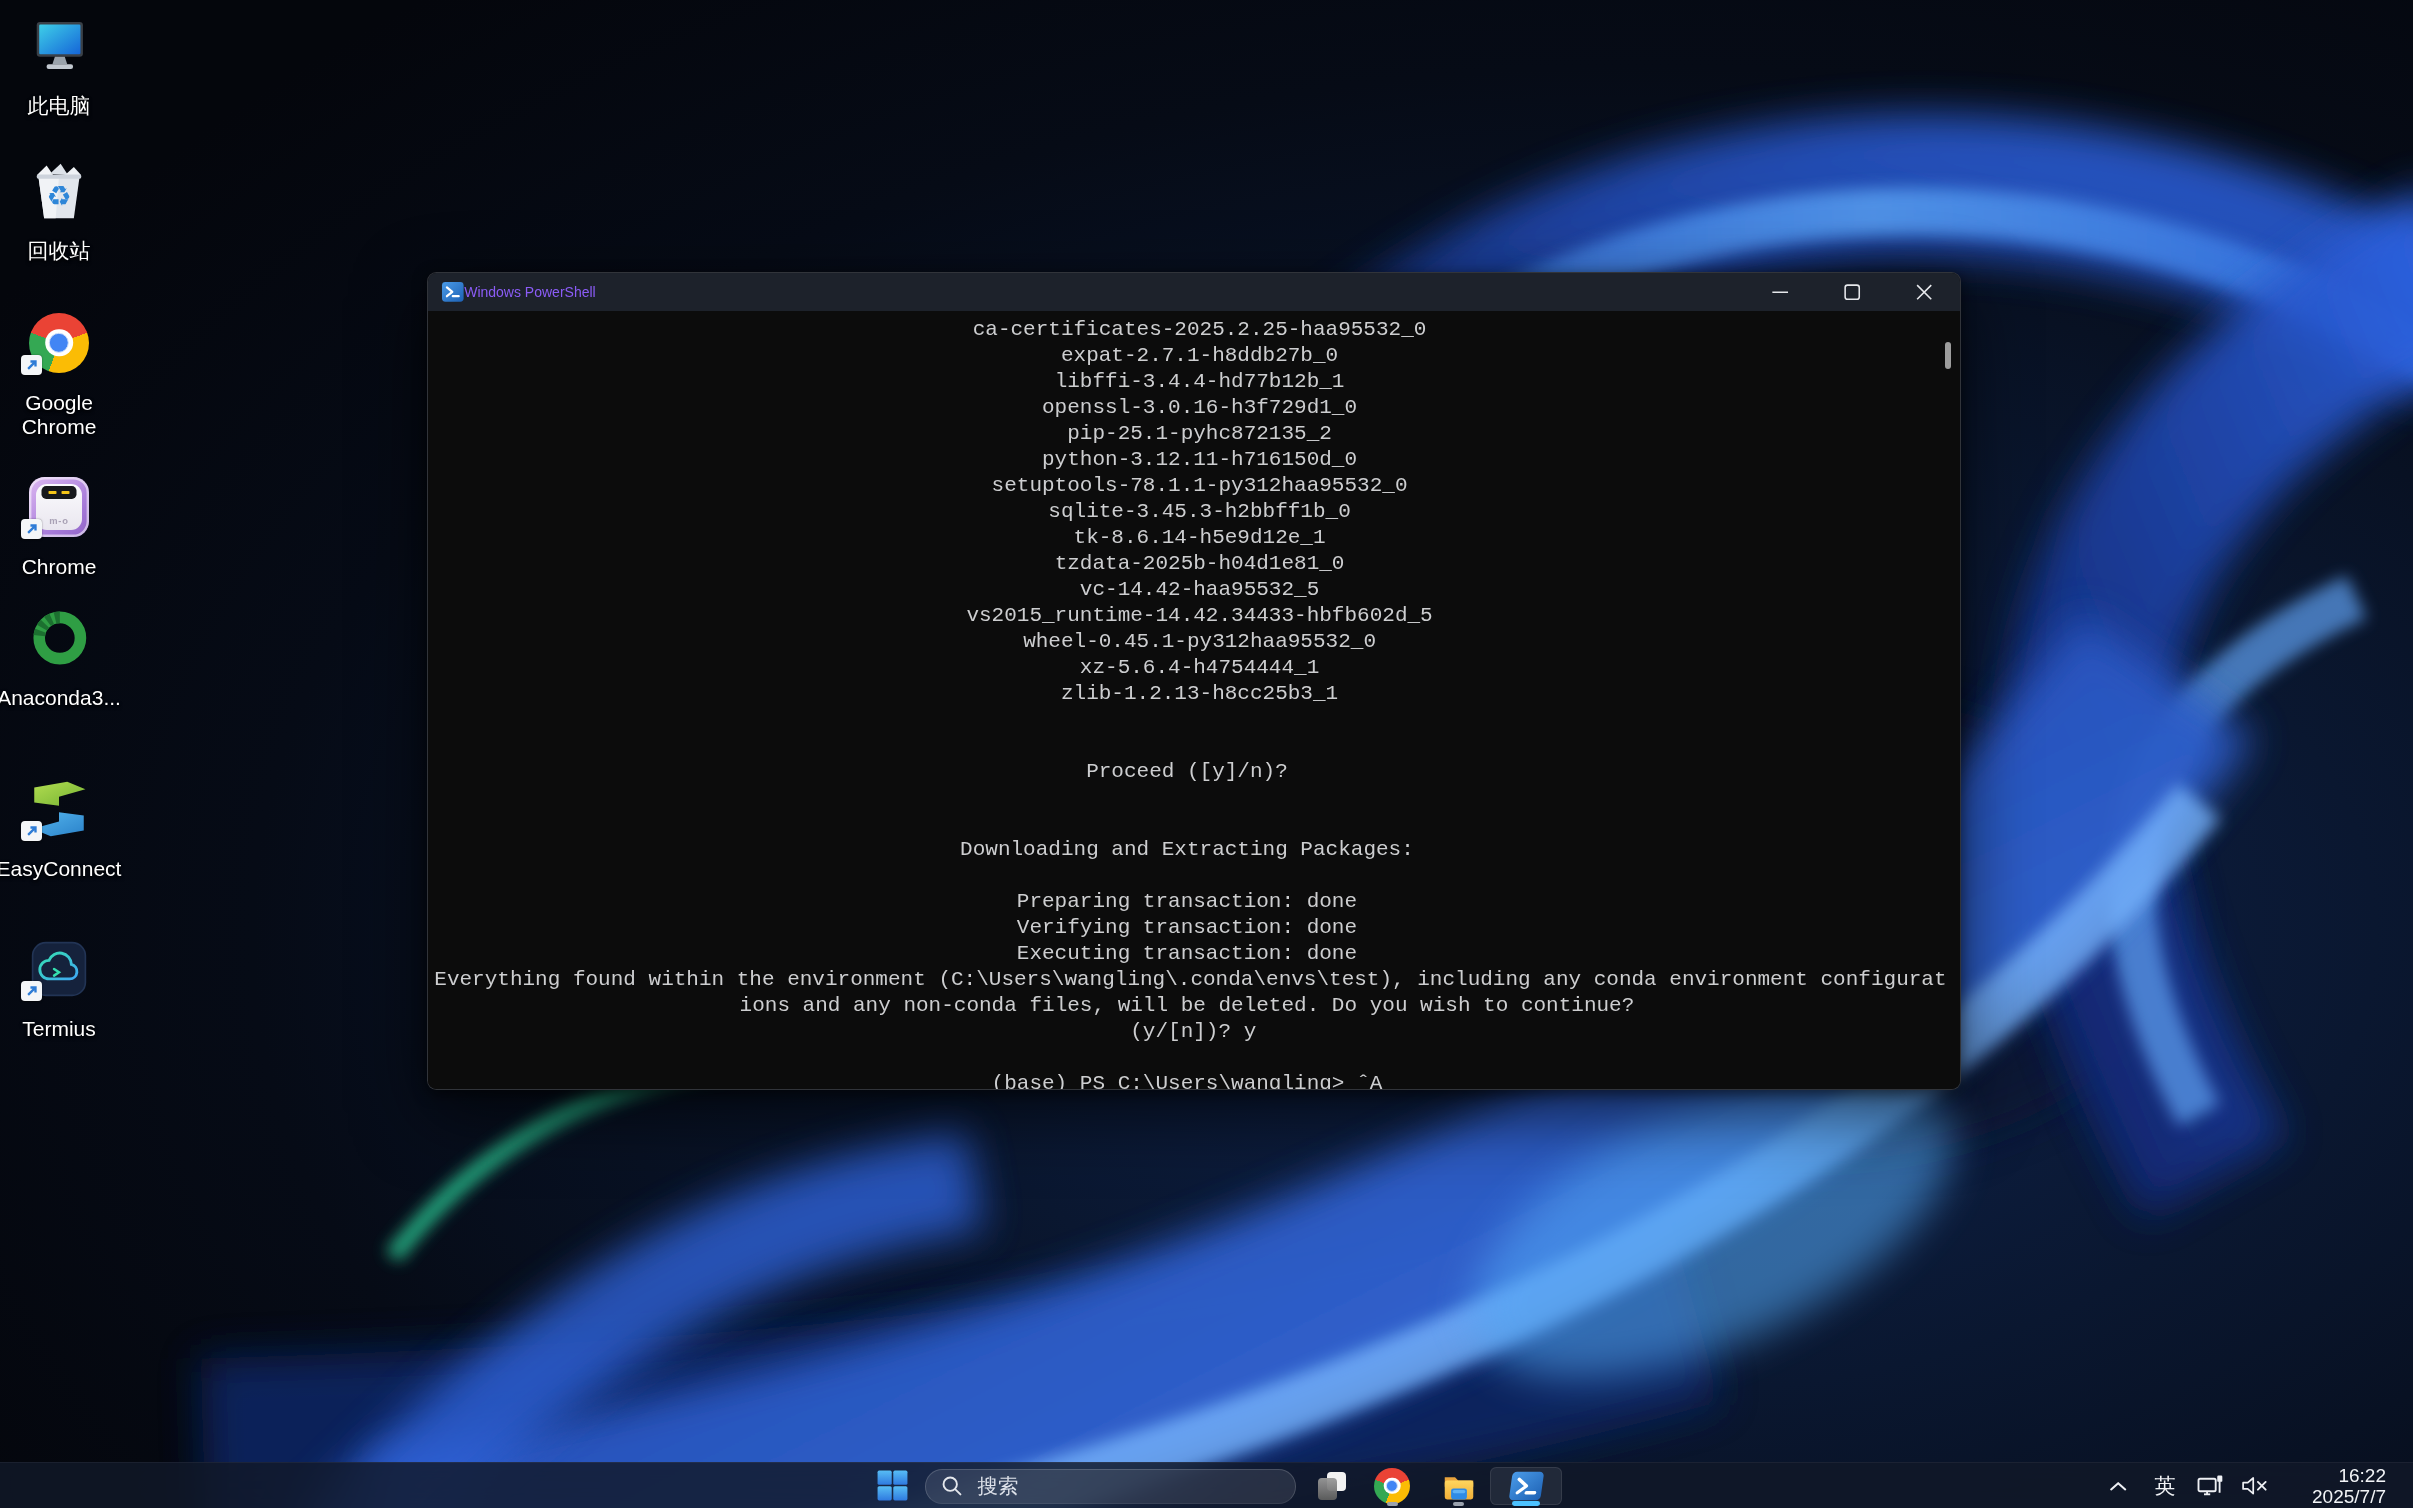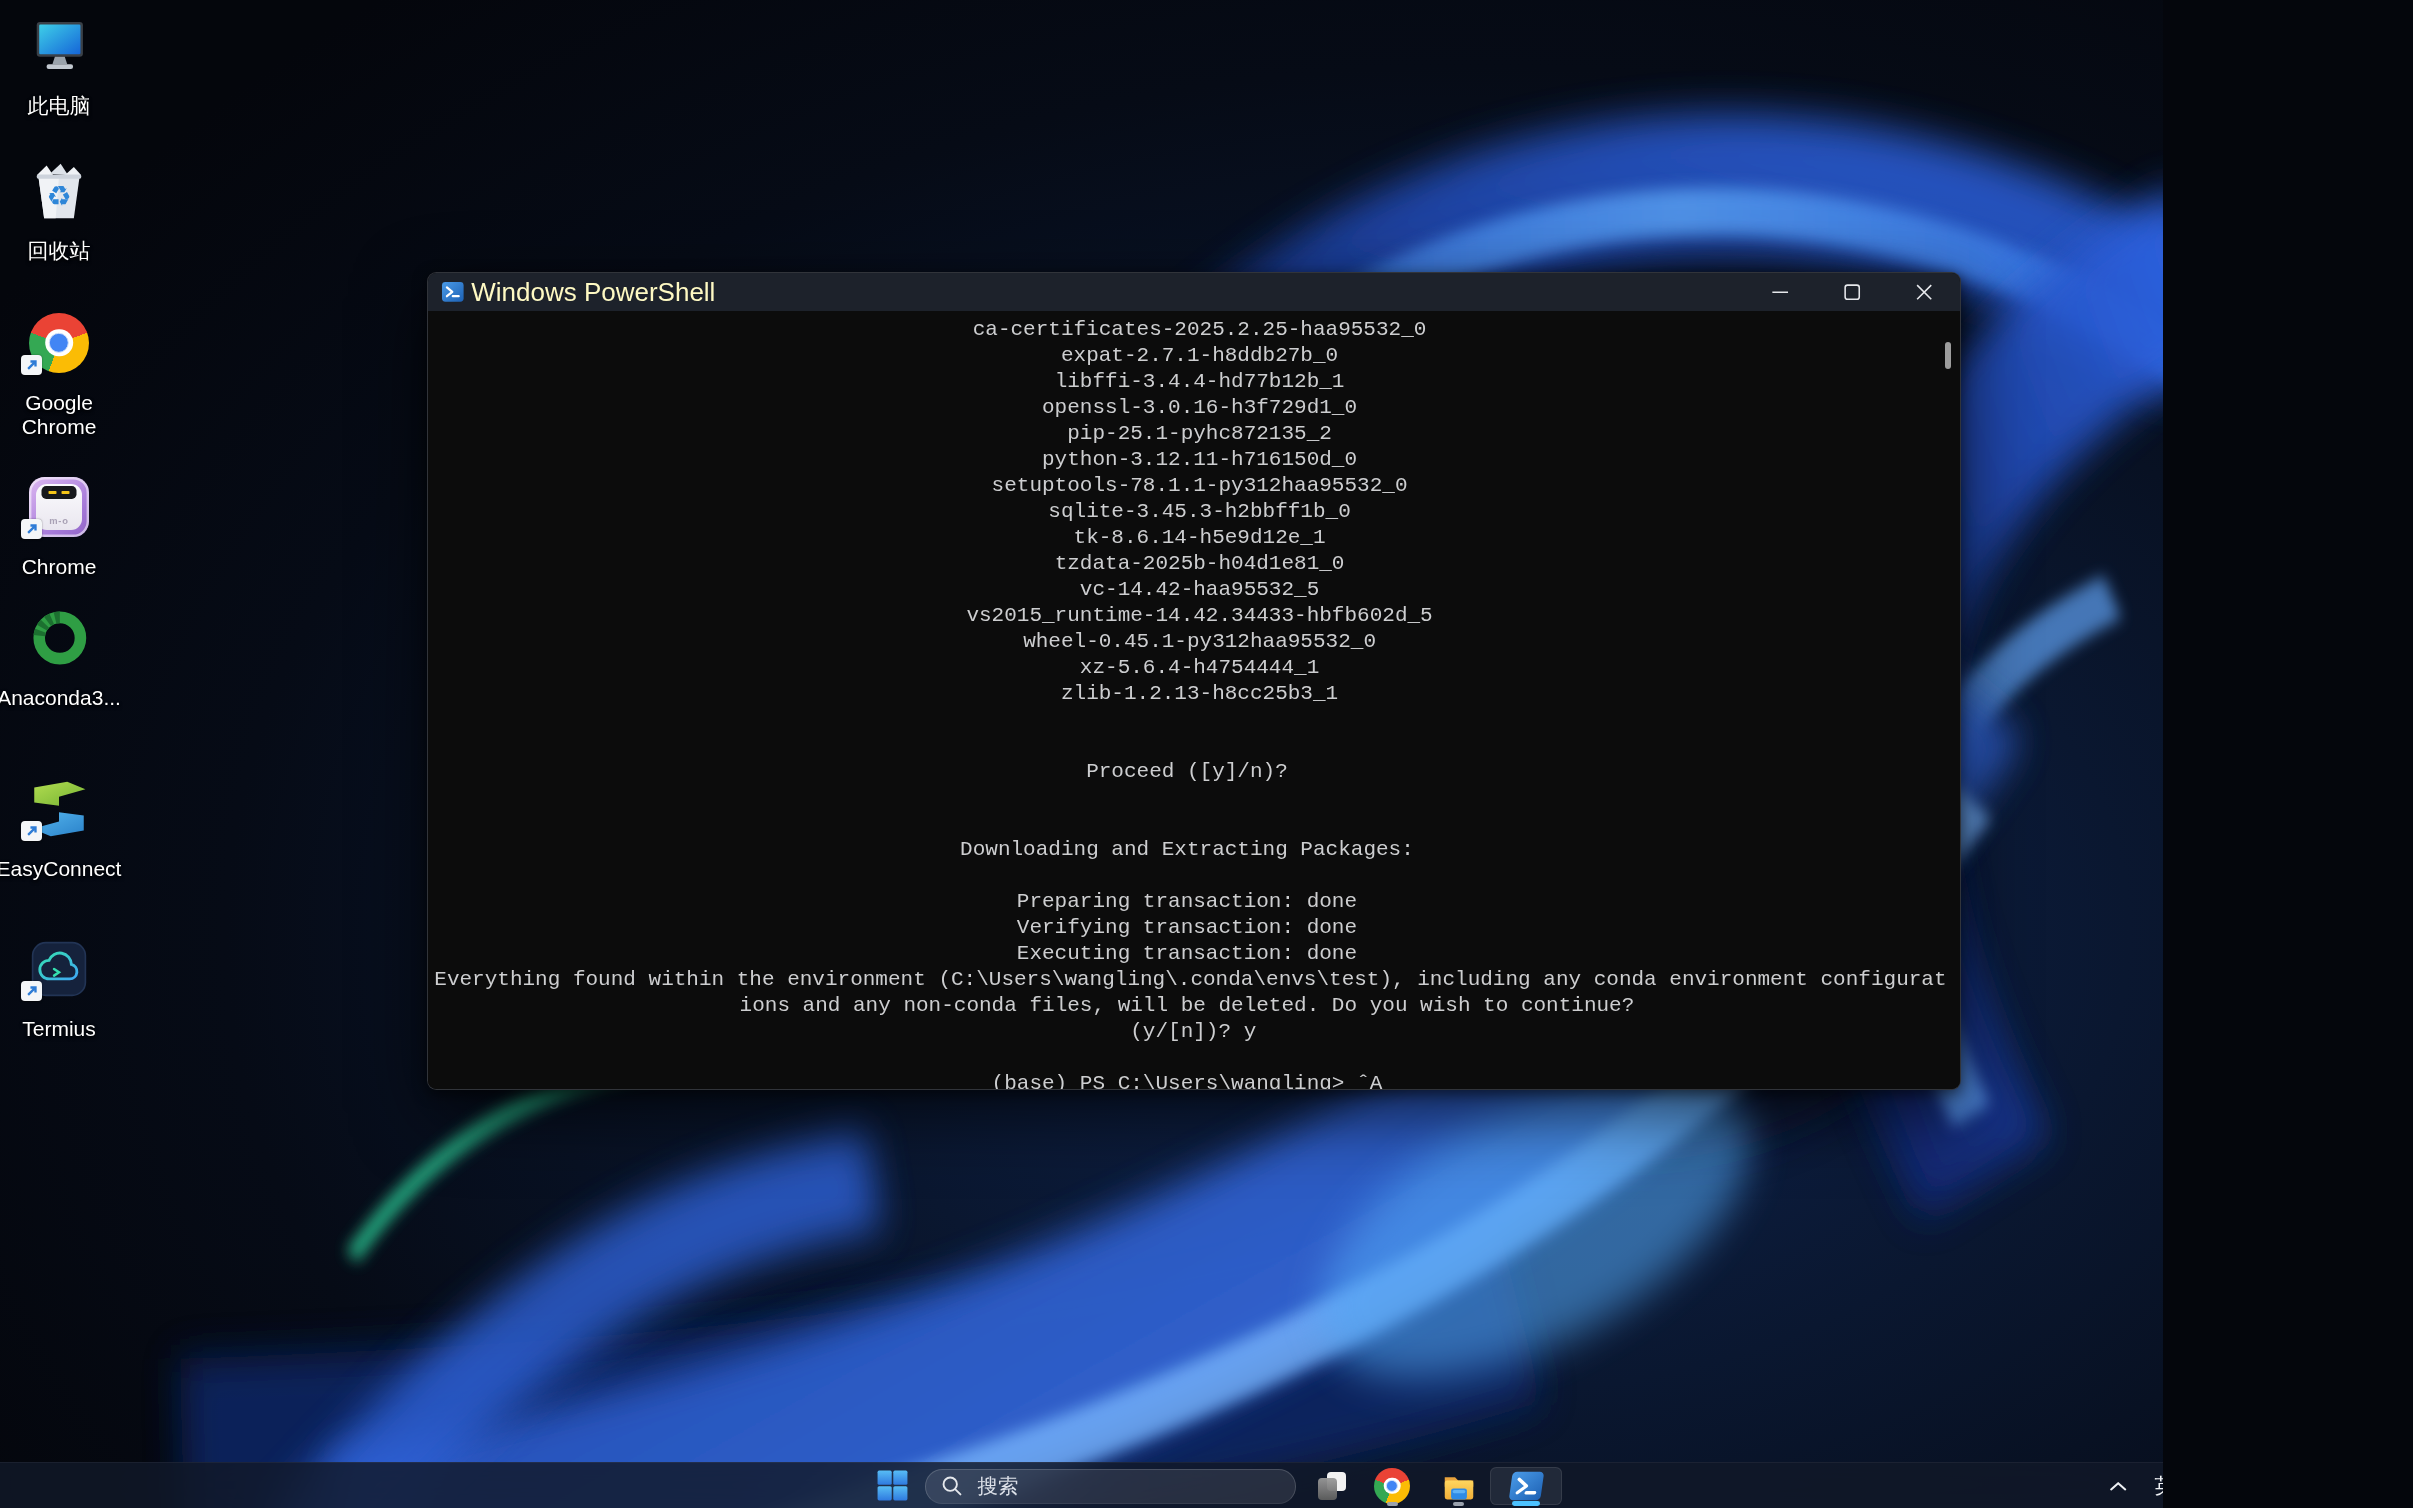--- a/index.html
+++ b/index.html
@@ -1,18 +1,18 @@
 <!DOCTYPE html>
 <html style="font-size:12.6px"><head>
 <meta charset="utf-8">
 <style>
   * { margin:0; padding:0; box-sizing:border-box; }
   html,body { width:2413px; height:1508px; background:#04060c; }
   body { font-family:"Liberation Sans", sans-serif; overflow:hidden; }
-  .screen { position:relative; width:2163px; height:1508px; overflow:hidden; }
+  .screen { position:relative; width:2413px; height:1508px; overflow:hidden; }
   .wallpaper { position:absolute; inset:0; width:100%; height:100%; }
 
   
   .dicon { position:absolute; left:0; width:118px; display:flex; flex-direction:column; align-items:center; cursor:default; }
   .dicon .icbox { position:relative; width:69px; height:69px; display:flex; align-items:center; justify-content:center; }
   .dicon .lbl { margin-top:14px; font-size:21px; color:#ffffff; white-space:nowrap; text-align:center; line-height:24px;
                 text-shadow:0 1.6px 3.9px rgba(0,0,0,.95), 0 0 2.4px rgba(0,0,0,.8); }
   .dicon .lbl.wrap { white-space:normal; width:118px; }
   .shortcut-badge { position:absolute; left:-3.1px; bottom:1.6px; width:20.4px; height:20.4px; background:#f4f6f8; border-radius:3.9px;
                     display:flex; align-items:center; justify-content:center; box-shadow:0 0.8px 1.6px rgba(0,0,0,.5); }
@@ -29,21 +29,21 @@
       display:flex; gap:4.7px; align-items:center; justify-content:center; }
   .motrix-ic .head i { width:7.9px; height:3.1px; background:#f5c518; border-radius:0.8px; }
   .motrix-ic .mo { position:absolute; bottom:11px; width:100%; text-align:center; font-size:9.4px; letter-spacing:0.8px; color:#a9a1b5; font-weight:bold; }
 
   
   .ps-window { position:absolute; left:427px; top:272px; width:1534px; height:818px; border-radius:9.4px; overflow:hidden;
       border:0.8px solid rgba(120,130,145,.35); box-shadow:0 23.6px 71px rgba(0,0,0,.65), 0 3.1px 14px rgba(0,0,0,.5);
       background:#0c0c0c; }
   .titlebar { height:38px; background:#1d222b; display:flex; align-items:center; position:relative; }
   .titlebar .ps-ico { margin-left:12.6px; width:23.6px; height:23.6px; flex:0 0 auto; }
-  .titlebar .title { margin-left:7px; font-size:26px; color:#fef9c3; }
+  .titlebar .title { margin-left:0; font-size:14px; color:#8b5cf6; }
   .caps { position:absolute; right:0; top:0; height:38px; display:flex; }
   .cap { width:72px; height:38px; display:flex; align-items:center; justify-content:center; }
   .term { position:relative; height:780px; background:#0c0c0c;text-align:center; }
   .term pre { font-family:"Liberation Mono","DejaVu Sans Mono",monospace; font-size:21px; line-height:26px; color:#cdced0;
       padding:6.3px 20.4px 0 6.3px; white-space:pre; overflow:hidden; height:100%; }
   .scroll-thumb { position:absolute; right:9.4px; top:31px; width:5.5px; height:27px; background:#9d9d9d; border-radius:3.1px; }
 
   
   .taskbar { position:absolute; left:0; bottom:0; width:2413px; height:46px; background:rgba(17,25,40,.82);
       backdrop-filter:blur(31px); border-top:0.8px solid rgba(255,255,255,.05);text-align:right; }

